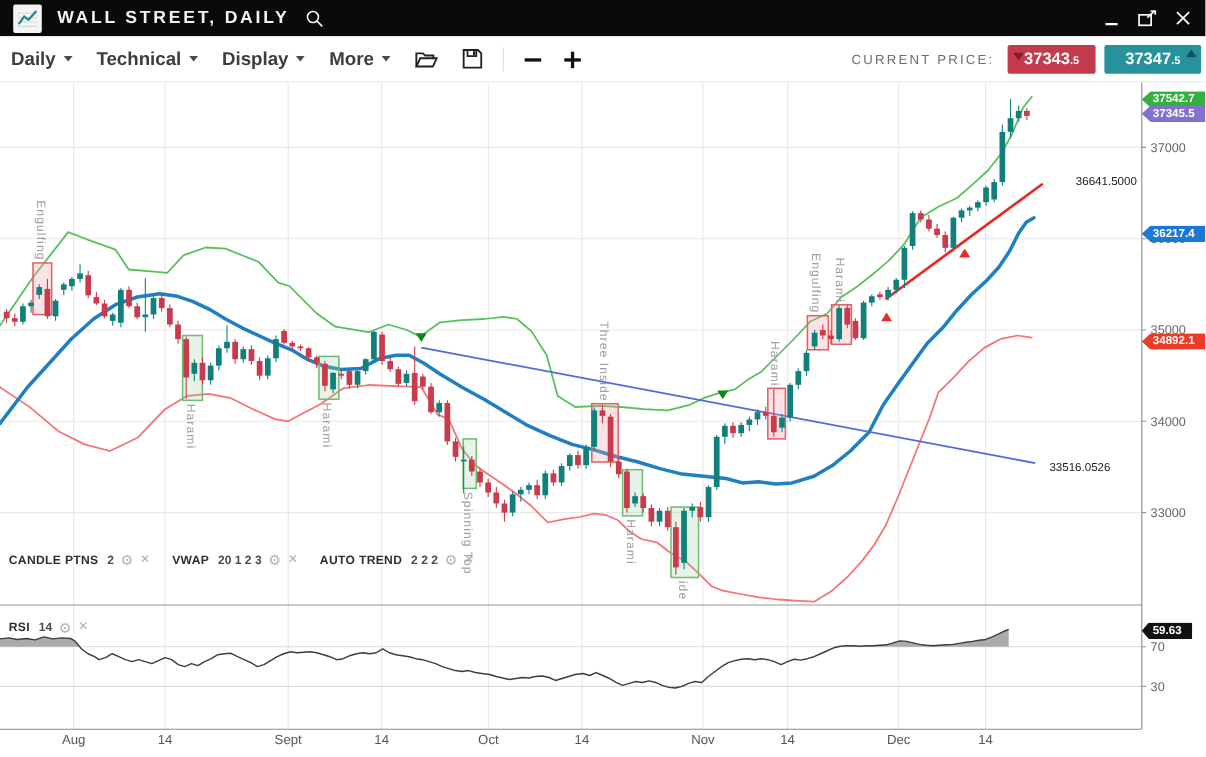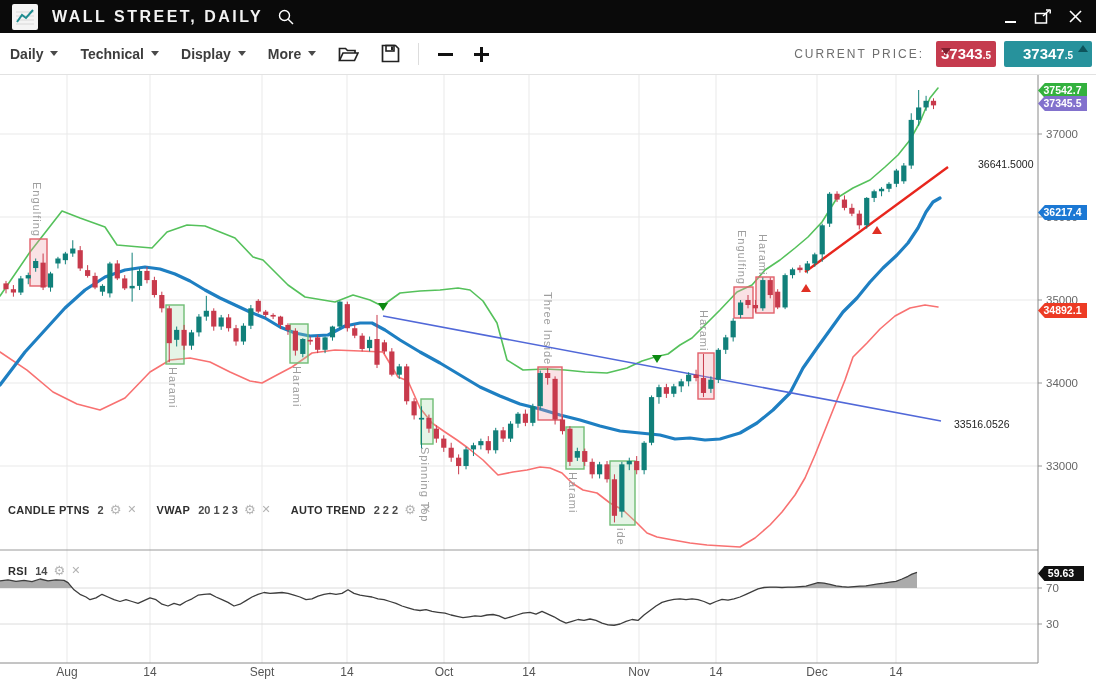--- a/index.html
+++ b/index.html
@@ -13,53 +13,53 @@
     display:flex; align-items:center; justify-content:center; }
   .win-title { color:#f2f2f2; font-size:16px; font-weight:700; letter-spacing:2.5px; margin-left:14px; }
   .search { margin-left:14px; cursor:pointer; }
   .wincontrols { margin-left:auto; display:flex; align-items:center; gap:10px; margin-right:10px; }
   .wincontrols > div { width:22px; height:22px; display:flex; align-items:center; justify-content:center; cursor:pointer; }
 
   
   .toolbar { position:absolute; top:33px; left:0; width:1096px; height:42px; background:#fff;
     border-bottom:1px solid #e2e2e2; display:flex; align-items:center; }
   .menu { display:flex; align-items:center; margin-left:22px; cursor:pointer; color:#3d3d3d;
-    font-size:14px; font-weight:700; }
+    font-size:17px; font-weight:700; }
   .menu:first-child { margin-left:10px; }
   .caret { width:0; height:0; border-left:4.5px solid transparent; border-right:4.5px solid transparent;
     border-top:5px solid #4a4a4a; margin-left:7px; }
   .tool-icon { margin-left:22px; cursor:pointer; display:flex; align-items:center; }
   .vsep { width:1px; height:22px; background:#ddd; margin-left:18px; }
   .zoom-btn { margin-left:18px; cursor:pointer; width:18px; height:18px; position:relative; }
   .zoom-btn .h { position:absolute; left:1px; top:8px; width:15px; height:3px; background:#111; }
   .zoom-btn .v { position:absolute; left:7px; top:2px; width:3px; height:15px; background:#111; }
   .cp-label { margin-left:auto; color:#6e6e6e; font-size:12px; letter-spacing:2px; font-weight:400; }
   .price-pill { height:26px; border-radius:2px; color:#fff; font-weight:700; font-size:15px;
     display:flex; align-items:baseline; justify-content:center; position:relative; padding-top:4px; }
   .price-pill .frac { font-size:10px; font-weight:700; }
-  .pill-bid { width:60px; margin-left:12px; background:#c53b4e; }
+  .pill-bid { width:80px; margin-left:12px; background:#c53b4e; }
   .pill-ask { width:88px; margin-left:8px; margin-right:4px; background:#27929c; }
   .arr-down { position:absolute; left:5px; top:7px; width:0; height:0;
     border-left:5px solid transparent; border-right:5px solid transparent; border-top:7px solid #801f2e; }
   .arr-up { position:absolute; right:4px; top:4px; width:0; height:0;
     border-left:5px solid transparent; border-right:5px solid transparent; border-bottom:7px solid #0d545c; }
 
   
   .chart-wrap { position:absolute; top:75px; left:0; width:1096px; height:613px; background:#fff; }
   #plot { position:absolute; top:0; left:0; }
   .ind-row { position:absolute; left:8px; display:flex; align-items:center; gap:6px;
     font-size:11px; color:#2e2e2e; white-space:nowrap; }
   .ind-row .iname { font-weight:700; letter-spacing:.3px; }
   .ind-row .iparams { font-weight:700; color:#4a4a4a; margin-left:2px; }
   .ind-row .icon { color:#b3b3b3; cursor:pointer; font-size:13px; line-height:1; }
   .ind-row .icon.x { font-size:11px; }
   .ind-row .gap { width:8px; }
   .pattern-label { position:absolute; writing-mode:vertical-rl; color:#9e9e9e; font-size:11px;
     letter-spacing:1px; white-space:nowrap; }
-  .price-badge { position:absolute; left:1038px; width:49px; height:15px; color:#fff;
+  .price-badge { position:absolute; left:1038px; width:58px; height:15px; color:#fff;
     font-size:10.5px; font-weight:700; text-align:center; line-height:15px;
     clip-path:polygon(0 50%, 14% 0, 100% 0, 100% 100%, 14% 100%); }
 </style>
 </head>
 <body>
 
 <div class="titlebar">
   <div class="logo">
     <svg width="22" height="22" viewBox="0 0 22 22">
       <line x1="2" y1="6" x2="20" y2="6" stroke="#d8d8d8" stroke-width="1"></line>

